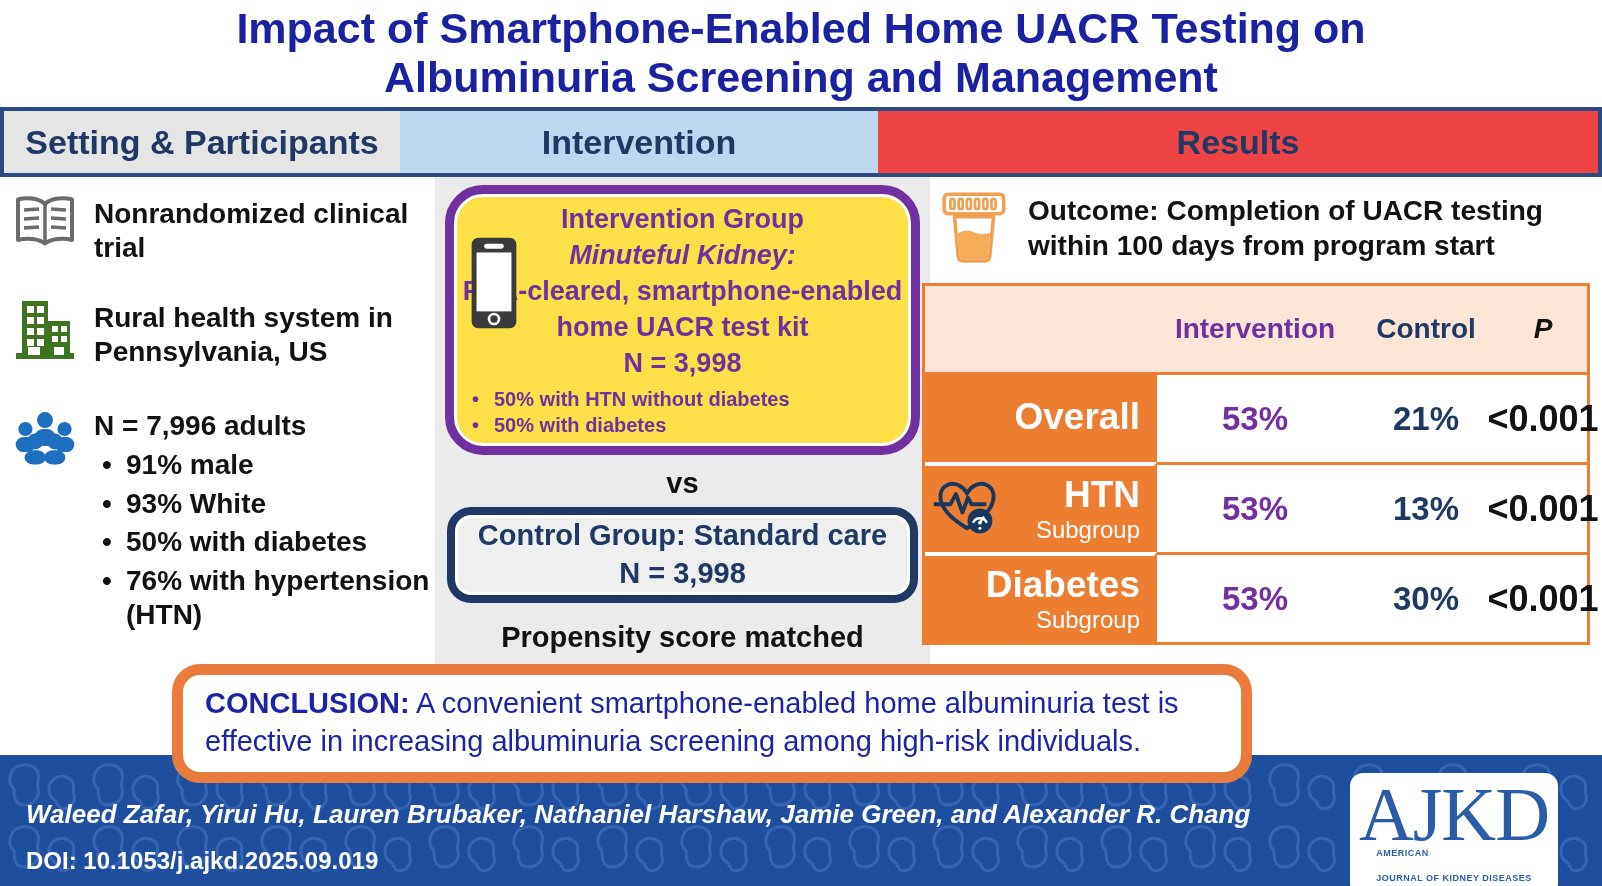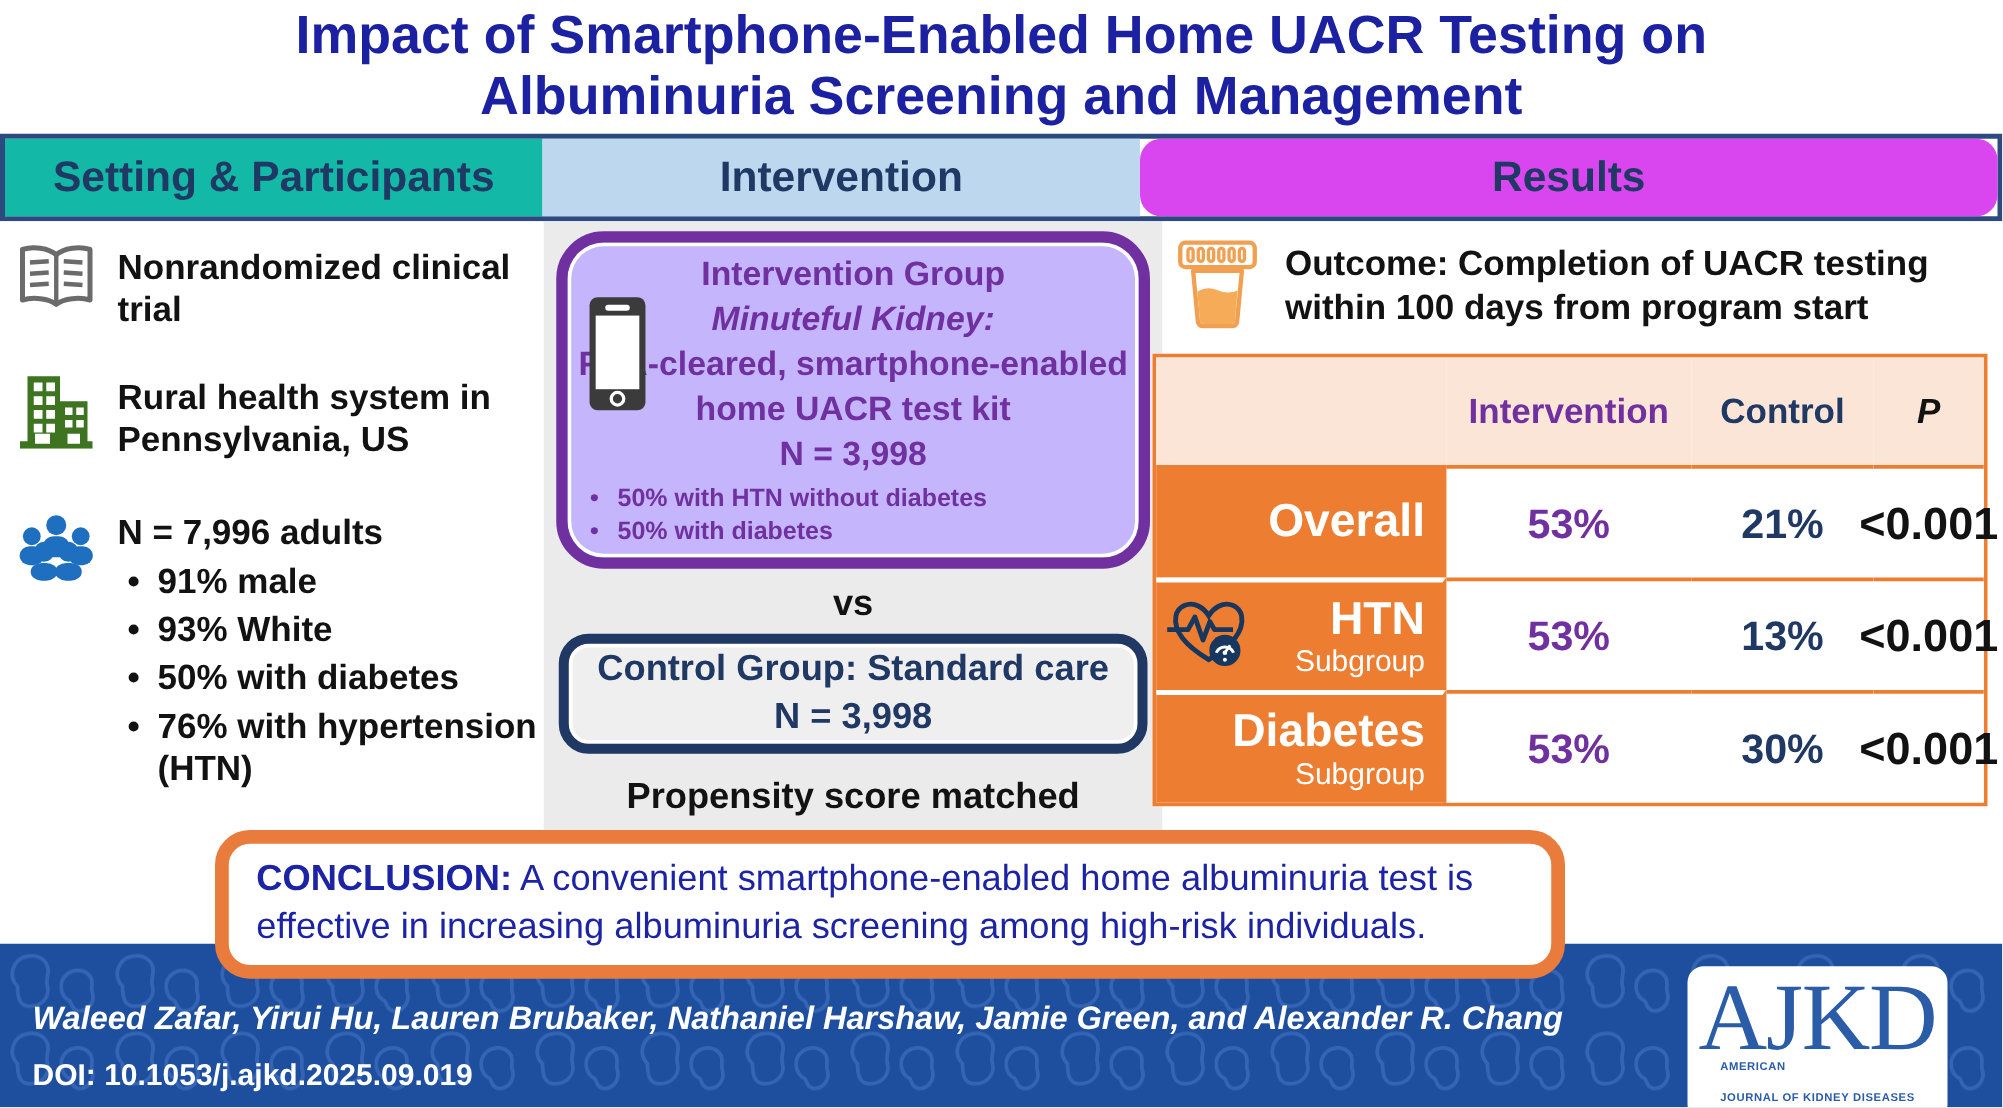--- a/index.html
+++ b/index.html
@@ -12,41 +12,41 @@
   .title { position:absolute; top:4px; left:0; right:0; text-align:center;
            font-size:43px; font-weight:700; color:#1c21a1; line-height:1.13;
            margin:0 auto; }
   .title-inner { max-width:1270px; margin:0 auto; }
 
   
   .band { position:absolute; top:107px; left:0; width:1602px; height:70px;
           border:4px solid #2c4a80; display:flex; box-shadow: inset 0 0 0 2px #fff; }
   .band-sec { display:flex; align-items:center; justify-content:center;
               font-size:34px; font-weight:700; color:#1f3864; height:100%; }
-  .band-setting { width:430px; background:#14b8a6; }
+  .band-setting { width:396px; background:#e5e5e5; }
   .band-intervention { width:478px; background:#bdd7ee; }
-  .band-results { flex:1; background:#d946ef;border-radius:17px; }
+  .band-results { flex:1; background:#ef4444; }
 
   
   .col-left { position:absolute; top:177px; left:0; width:435px; height:578px; background:#fff; }
   .left-item { position:absolute; left:8px; right:2px; display:flex; gap:12px; }
   .left-item .icon-cell { flex:0 0 74px; display:flex; justify-content:center; align-items:flex-start; }
   .left-text { font-size:28px; font-weight:700; color:#121212; line-height:1.22; padding-top:2px; }
   .li-1 { top:18px; }
   .li-2 { top:122px; }
   .li-3 { top:232px; }
   .sub-bullets { margin-top:4px; }
   .sub-bullets li { list-style:none; position:relative; padding-left:32px; font-size:28px;
                     font-weight:700; color:#121212; line-height:1.2; margin-top:5px; }
   .sub-bullets li::before { content:"•"; position:absolute; left:8px; }
 
   
   .col-mid { position:absolute; top:177px; left:435px; width:495px; height:488px; background:#ebebeb; }
   .ibox { position:absolute; top:8px; left:10px; right:10px; height:270px;
-          border:9px solid #7030a0; border-radius:38px; background:#c4b5fd;
+          border:9px solid #7030a0; border-radius:38px; background:#fde047;
           box-shadow: inset 0 0 0 3px #fff; text-align:center; color:#7030a0;
           font-weight:700; font-size:27px; line-height:1.33; padding-top:8px; }
   .ibox .phone-wrap { position:absolute; left:16px; top:42px; }
   .ibox-product { font-style:italic; }
   .ibox-bullets { text-align:left; margin-top:4px; padding-left:10px; }
   .ibox-bullets li { list-style:none; position:relative; padding-left:30px; font-size:20px; line-height:1.3; }
   .ibox-bullets li::before { content:"•"; position:absolute; left:8px; }
   .vs-label { position:absolute; top:290px; left:0; right:0; text-align:center;
               font-size:29px; font-weight:700; color:#121212; }
   .cbox { position:absolute; top:330px; left:12px; right:12px; height:96px;

